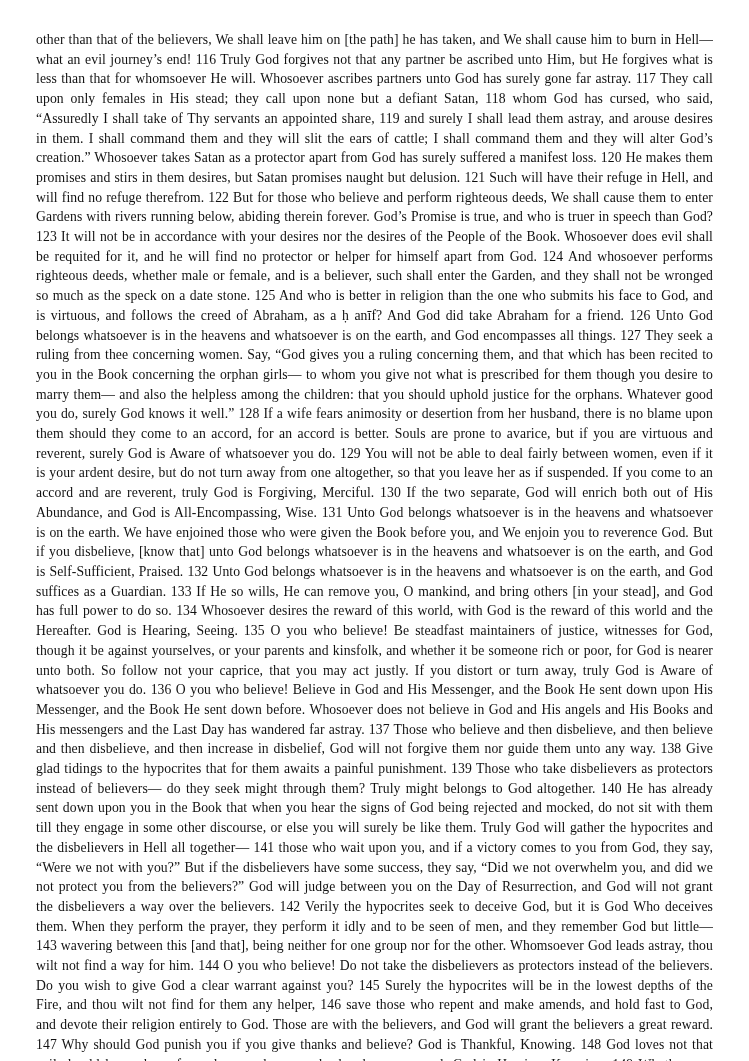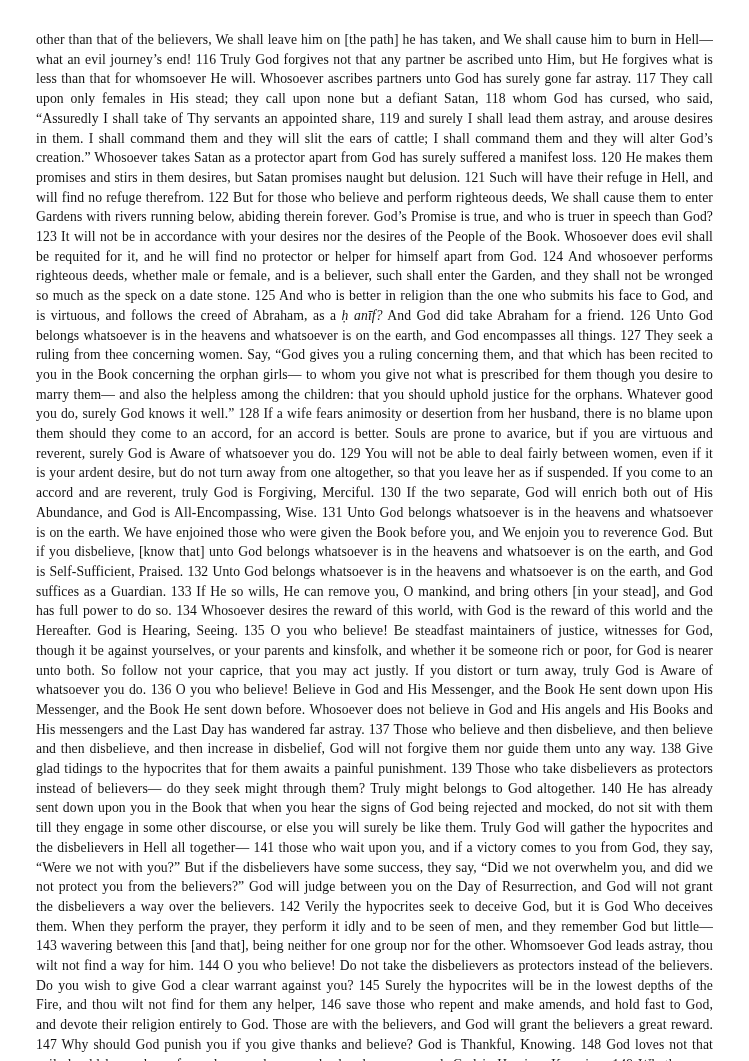--- a/index.html
+++ b/index.html
@@ -20,21 +20,20 @@
     margin: 0;
     font-family: "Liberation Serif", "DejaVu Serif", serif;
     font-size: 13.7px;
     line-height: 19.7px;
     color: #111111;
     text-align: justify;
     letter-spacing: 0.1px;
     word-spacing: 0.4px;
   }
   .body-text .seg-italic {
-    font-style: italic;
   }
 </style>
 </head>
 <body>
 
 <div class="page">
   <p class="body-text"><span class="seg-normal">other than that of the believers, We shall leave him on [the path] he has taken, and We shall cause him to burn in Hell— what an evil journey’s end! 116 Truly God forgives not that any partner be ascribed unto Him, but He forgives what is less than that for whomsoever He will. Whosoever ascribes partners unto God has surely gone far astray. 117 They call upon only females in His stead; they call upon none but a defiant Satan, 118 whom God has cursed, who said, “Assuredly I shall take of Thy servants an appointed share, 119 and surely I shall lead them astray, and arouse desires in them. I shall command them and they will slit the ears of cattle; I shall command them and they will alter God’s creation.” Whosoever takes Satan as a protector apart from God has surely suffered a manifest loss. 120 He makes them promises and stirs in them desires, but Satan promises naught but delusion. 121 Such will have their refuge in Hell, and will find no refuge therefrom. 122 But for those who believe and perform righteous deeds, We shall cause them to enter Gardens with rivers running below, abiding therein forever. God’s Promise is true, and who is truer in speech than God? 123 It will not be in accordance with your desires nor the desires of the People of the Book. Whosoever does evil shall be requited for it, and he will find no protector or helper for himself apart from God. 124 And whosoever performs righteous deeds, whether male or female, and is a believer, such shall enter the Garden, and they shall not be wronged so much as the speck on a date stone. 125 And who is better in religion than the one who submits his face to God, and is virtuous, and follows the creed of Abraham, as a </span><span class="seg-italic">ḥ anīf?</span><span class="seg-normal"> And God did take Abraham for a friend. 126 Unto God belongs whatsoever is in the heavens and whatsoever is on the earth, and God encompasses all things. 127 They seek a ruling from thee concerning women. Say, “God gives you a ruling concerning them, and that which has been recited to you in the Book concerning the orphan girls— to whom you give not what is prescribed for them though you desire to marry them— and also the helpless among the children: that you should uphold justice for the orphans. Whatever good you do, surely God knows it well.” 128 If a wife fears animosity or desertion from her husband, there is no blame upon them should they come to an accord, for an accord is better. Souls are prone to avarice, but if you are virtuous and reverent, surely God is Aware of whatsoever you do. 129 You will not be able to deal fairly between women, even if it is your ardent desire, but do not turn away from one altogether, so that you leave her as if suspended. If you come to an accord and are reverent, truly God is Forgiving, Merciful. 130 If the two separate, God will enrich both out of His Abundance, and God is All-Encompassing, Wise. 131 Unto God belongs whatsoever is in the heavens and whatsoever is on the earth. We have enjoined those who were given the Book before you, and We enjoin you to reverence God. But if you disbelieve, [know that] unto God belongs whatsoever is in the heavens and whatsoever is on the earth, and God is Self-Sufficient, Praised. 132 Unto God belongs whatsoever is in the heavens and whatsoever is on the earth, and God suffices as a Guardian. 133 If He so wills, He can remove you, O mankind, and bring others [in your stead], and God has full power to do so. 134 Whosoever desires the reward of this world, with God is the reward of this world and the Hereafter. God is Hearing, Seeing. 135 O you who believe! Be steadfast maintainers of justice, witnesses for God, though it be against yourselves, or your parents and kinsfolk, and whether it be someone rich or poor, for God is nearer unto both. So follow not your caprice, that you may act justly. If you distort or turn away, truly God is Aware of whatsoever you do. 136 O you who believe! Believe in God and His Messenger, and the Book He sent down upon His Messenger, and the Book He sent down before. Whosoever does not believe in God and His angels and His Books and His messengers and the Last Day has wandered far astray. 137 Those who believe and then disbelieve, and then believe and then disbelieve, and then increase in disbelief, God will not forgive them nor guide them unto any way. 138 Give glad tidings to the hypocrites that for them awaits a painful punishment. 139 Those who take disbelievers as protectors instead of believers— do they seek might through them? Truly might belongs to God altogether. 140 He has already sent down upon you in the Book that when you hear the signs of God being rejected and mocked, do not sit with them till they engage in some other discourse, or else you will surely be like them. Truly God will gather the hypocrites and the disbelievers in Hell all together— 141 those who wait upon you, and if a victory comes to you from God, they say, “Were we not with you?” But if the disbelievers have some success, they say, “Did we not overwhelm you, and did we not protect you from the believers?” God will judge between you on the Day of Resurrection, and God will not grant the disbelievers a way over the believers. 142 Verily the hypocrites seek to deceive God, but it is God Who deceives them. When they perform the prayer, they perform it idly and to be seen of men, and they remember God but little— 143 wavering between this [and that], being neither for one group nor for the other. Whomsoever God leads astray, thou wilt not find a way for him. 144 O you who believe! Do not take the disbelievers as protectors instead of the believers. Do you wish to give God a clear warrant against you? 145 Surely the hypocrites will be in the lowest depths of the Fire, and thou wilt not find for them any helper, 146 save those who repent and make amends, and hold fast to God, and devote their religion entirely to God. Those are with the believers, and God will grant the believers a great reward. 147 Why should God punish you if you give thanks and believe? God is Thankful, Knowing. 148 God loves not that evil should be spoken of openly, save by one who has been wronged. God is Hearing, Knowing. 149 Whether you display a good deed openly or conceal it, or pardon an evil, truly God is Pardoning, Powerful. 150 Truly those who disbelieve in God and His messengers, and seek to make a distinction between God and His messengers, and say, “We believe in some and disbelieve in others,” and seek to take a way between— 151 it is they who are truly disbelievers, and We have prepared for the disbelievers a humiliating punishment. 152 But those who believe in God and His messengers and make no distinction between any of them— unto them He will give their rewards. God is Forgiving, Merciful. 153 The People of the Book ask thee to bring a book down upon them from Heaven; indeed, they asked a greater thing of Moses, for they said, “Show us God openly,” whereupon the thunderbolt seized them for their wrongdoing. Then they took up the calf, even after clear proofs had come to them. Yet, We pardoned this and We gave Moses a manifest authority. 154 And We raised the Mount over them, at [the making of] their covenant, and We said to them, “Enter the gate, prostrating,” and We said to them, “Do not transgress</span></p>
 </div>
 
 </body></html>

